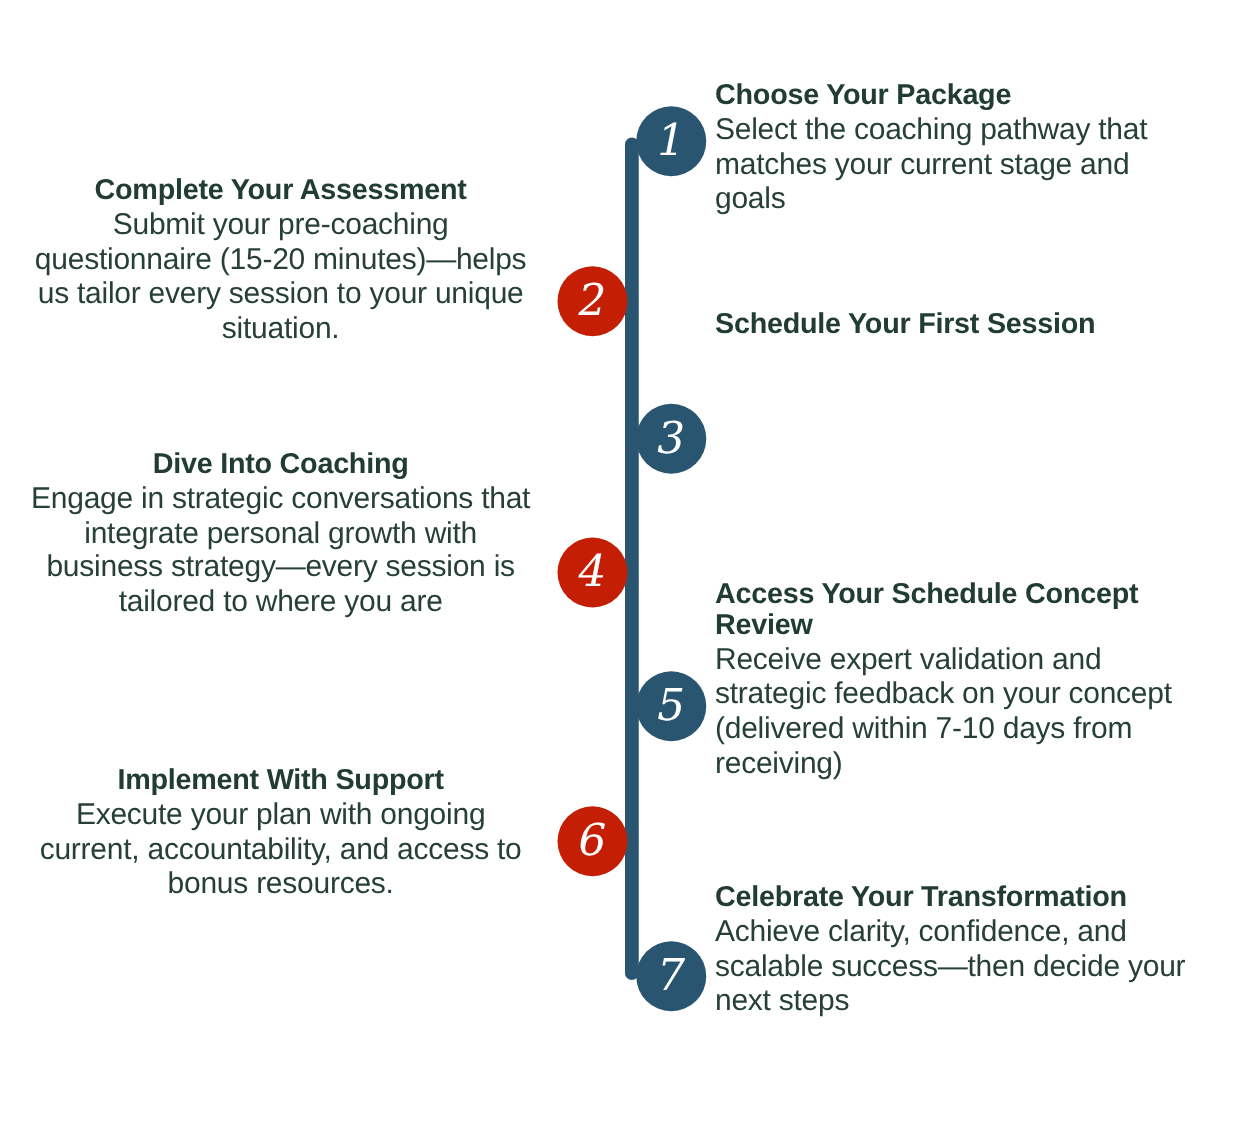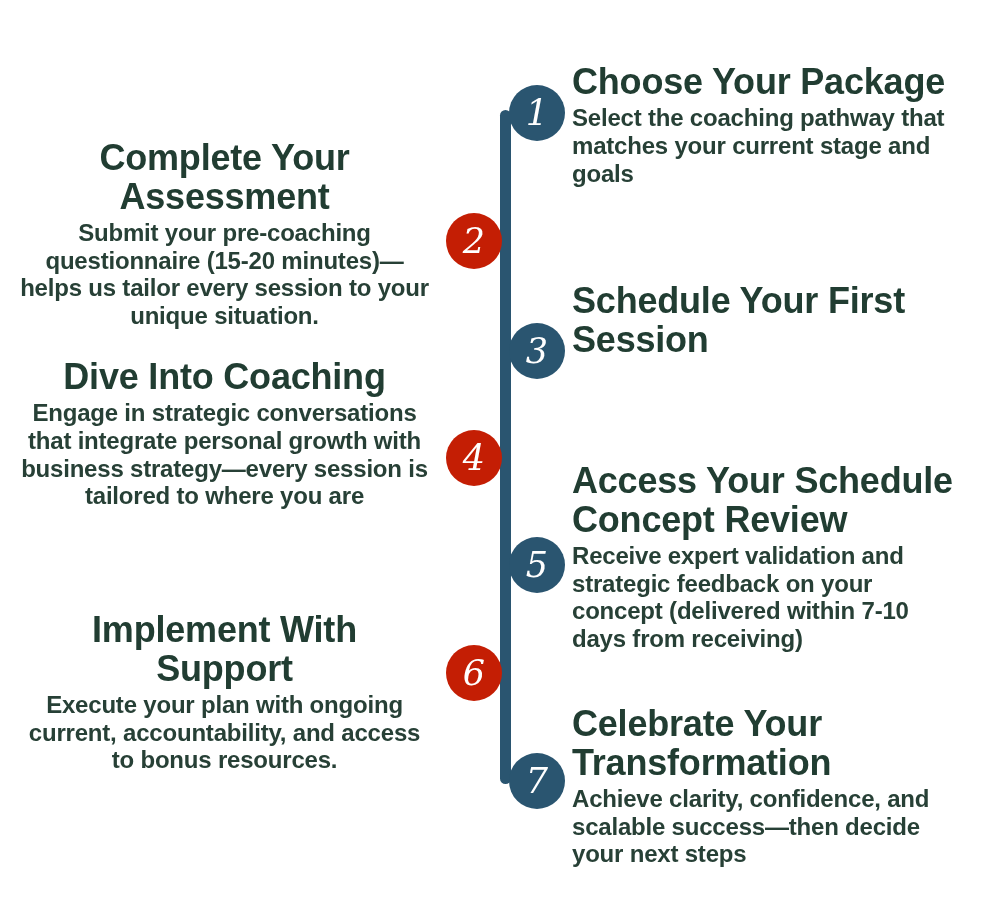--- a/index.html
+++ b/index.html
@@ -74,39 +74,39 @@
   .block.left {
     right: 568px;
     left: 20px;
     text-align: center;
   }
 
   .block h2 {
     margin: 0 0 2px 0;
     font-family: "Liberation Sans", sans-serif;
     font-weight: bold;
-    font-size: 36px;
+    font-size: 23px;
     line-height: 1.08;
     color: #213d32;
     letter-spacing: -0.2px;
   }
   .block p {
     margin: 0;
     font-family: "Liberation Sans", sans-serif;
-    font-weight: 700;
+    font-weight: 400;
     font-size: 24px;
     line-height: 1.16;
     color: #274036;
     letter-spacing: -0.2px;
   }
 
   
   .b1 { top:  63px; }
   .b2 { top: 139px; }
-  .b3 { top: 246px; margin-top: 36px; }
+  .b3 { top: 246px; }
   .b4 { top: 358px; }
   .b5 { top: 462px; }
   .b6 { top: 611px; }
   .b7 { top: 705px; }
 </style>
 </head>
 <body>
 
 <div id="timeline-infographic">
 

